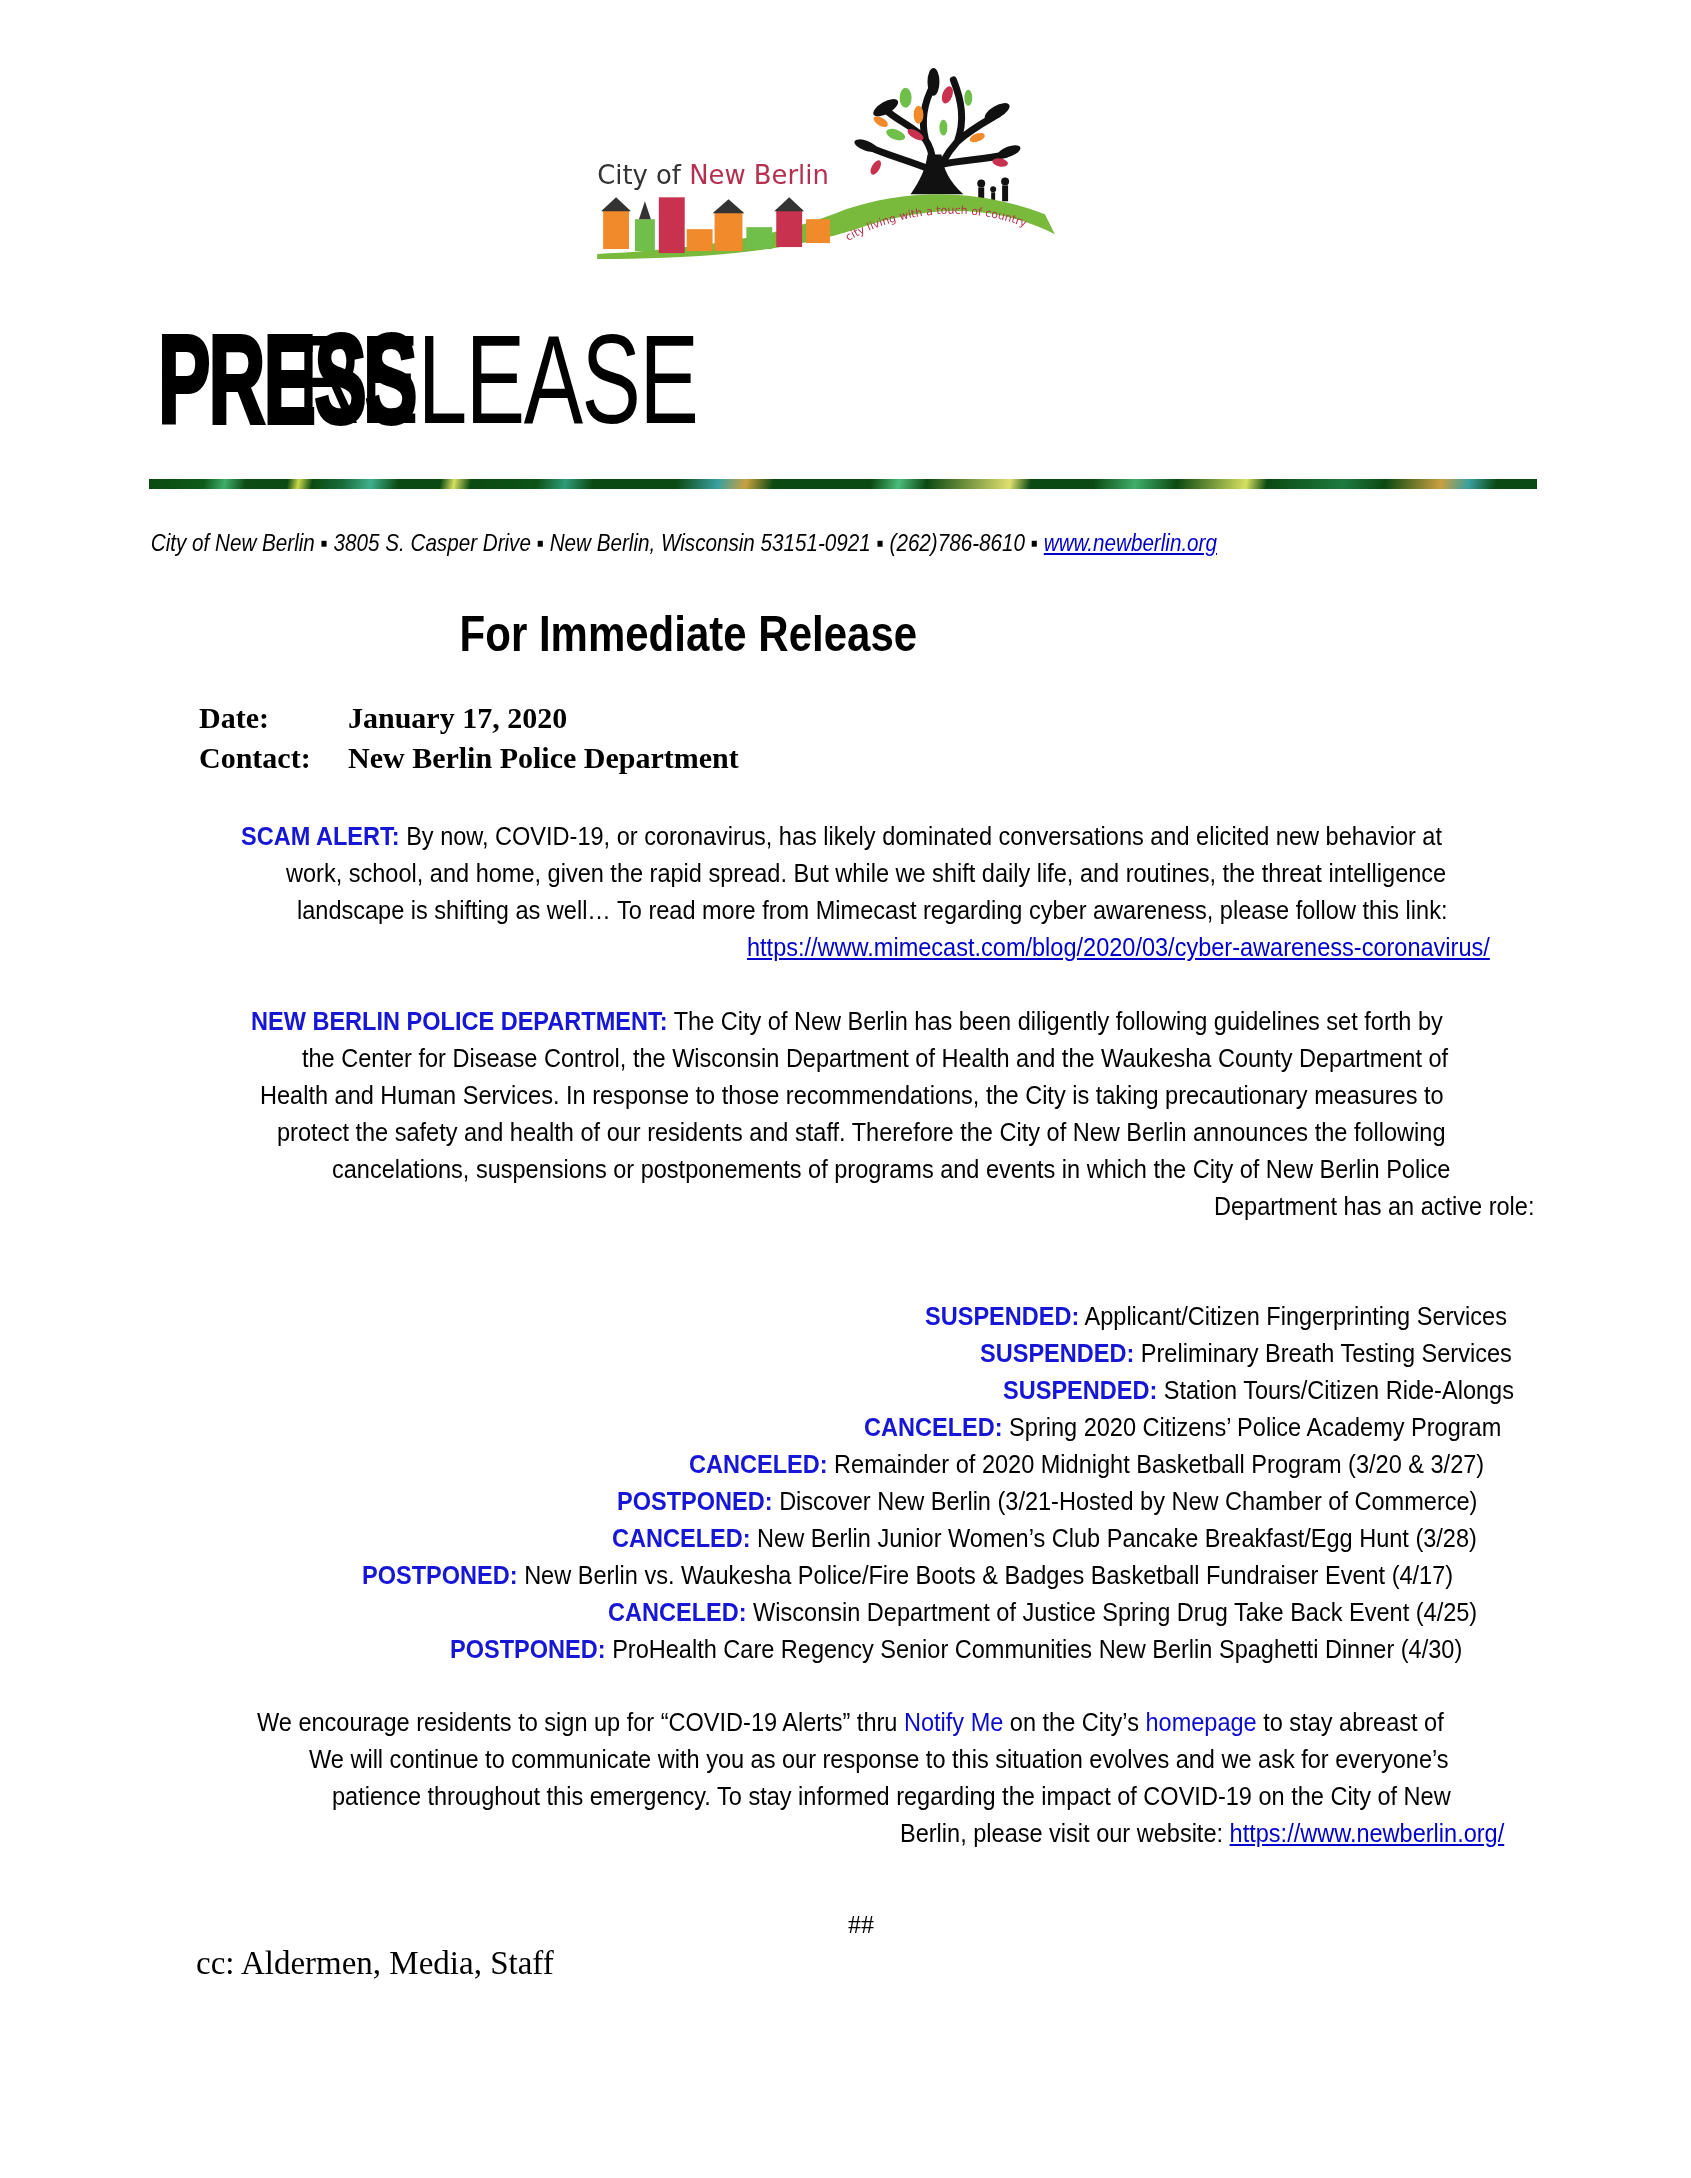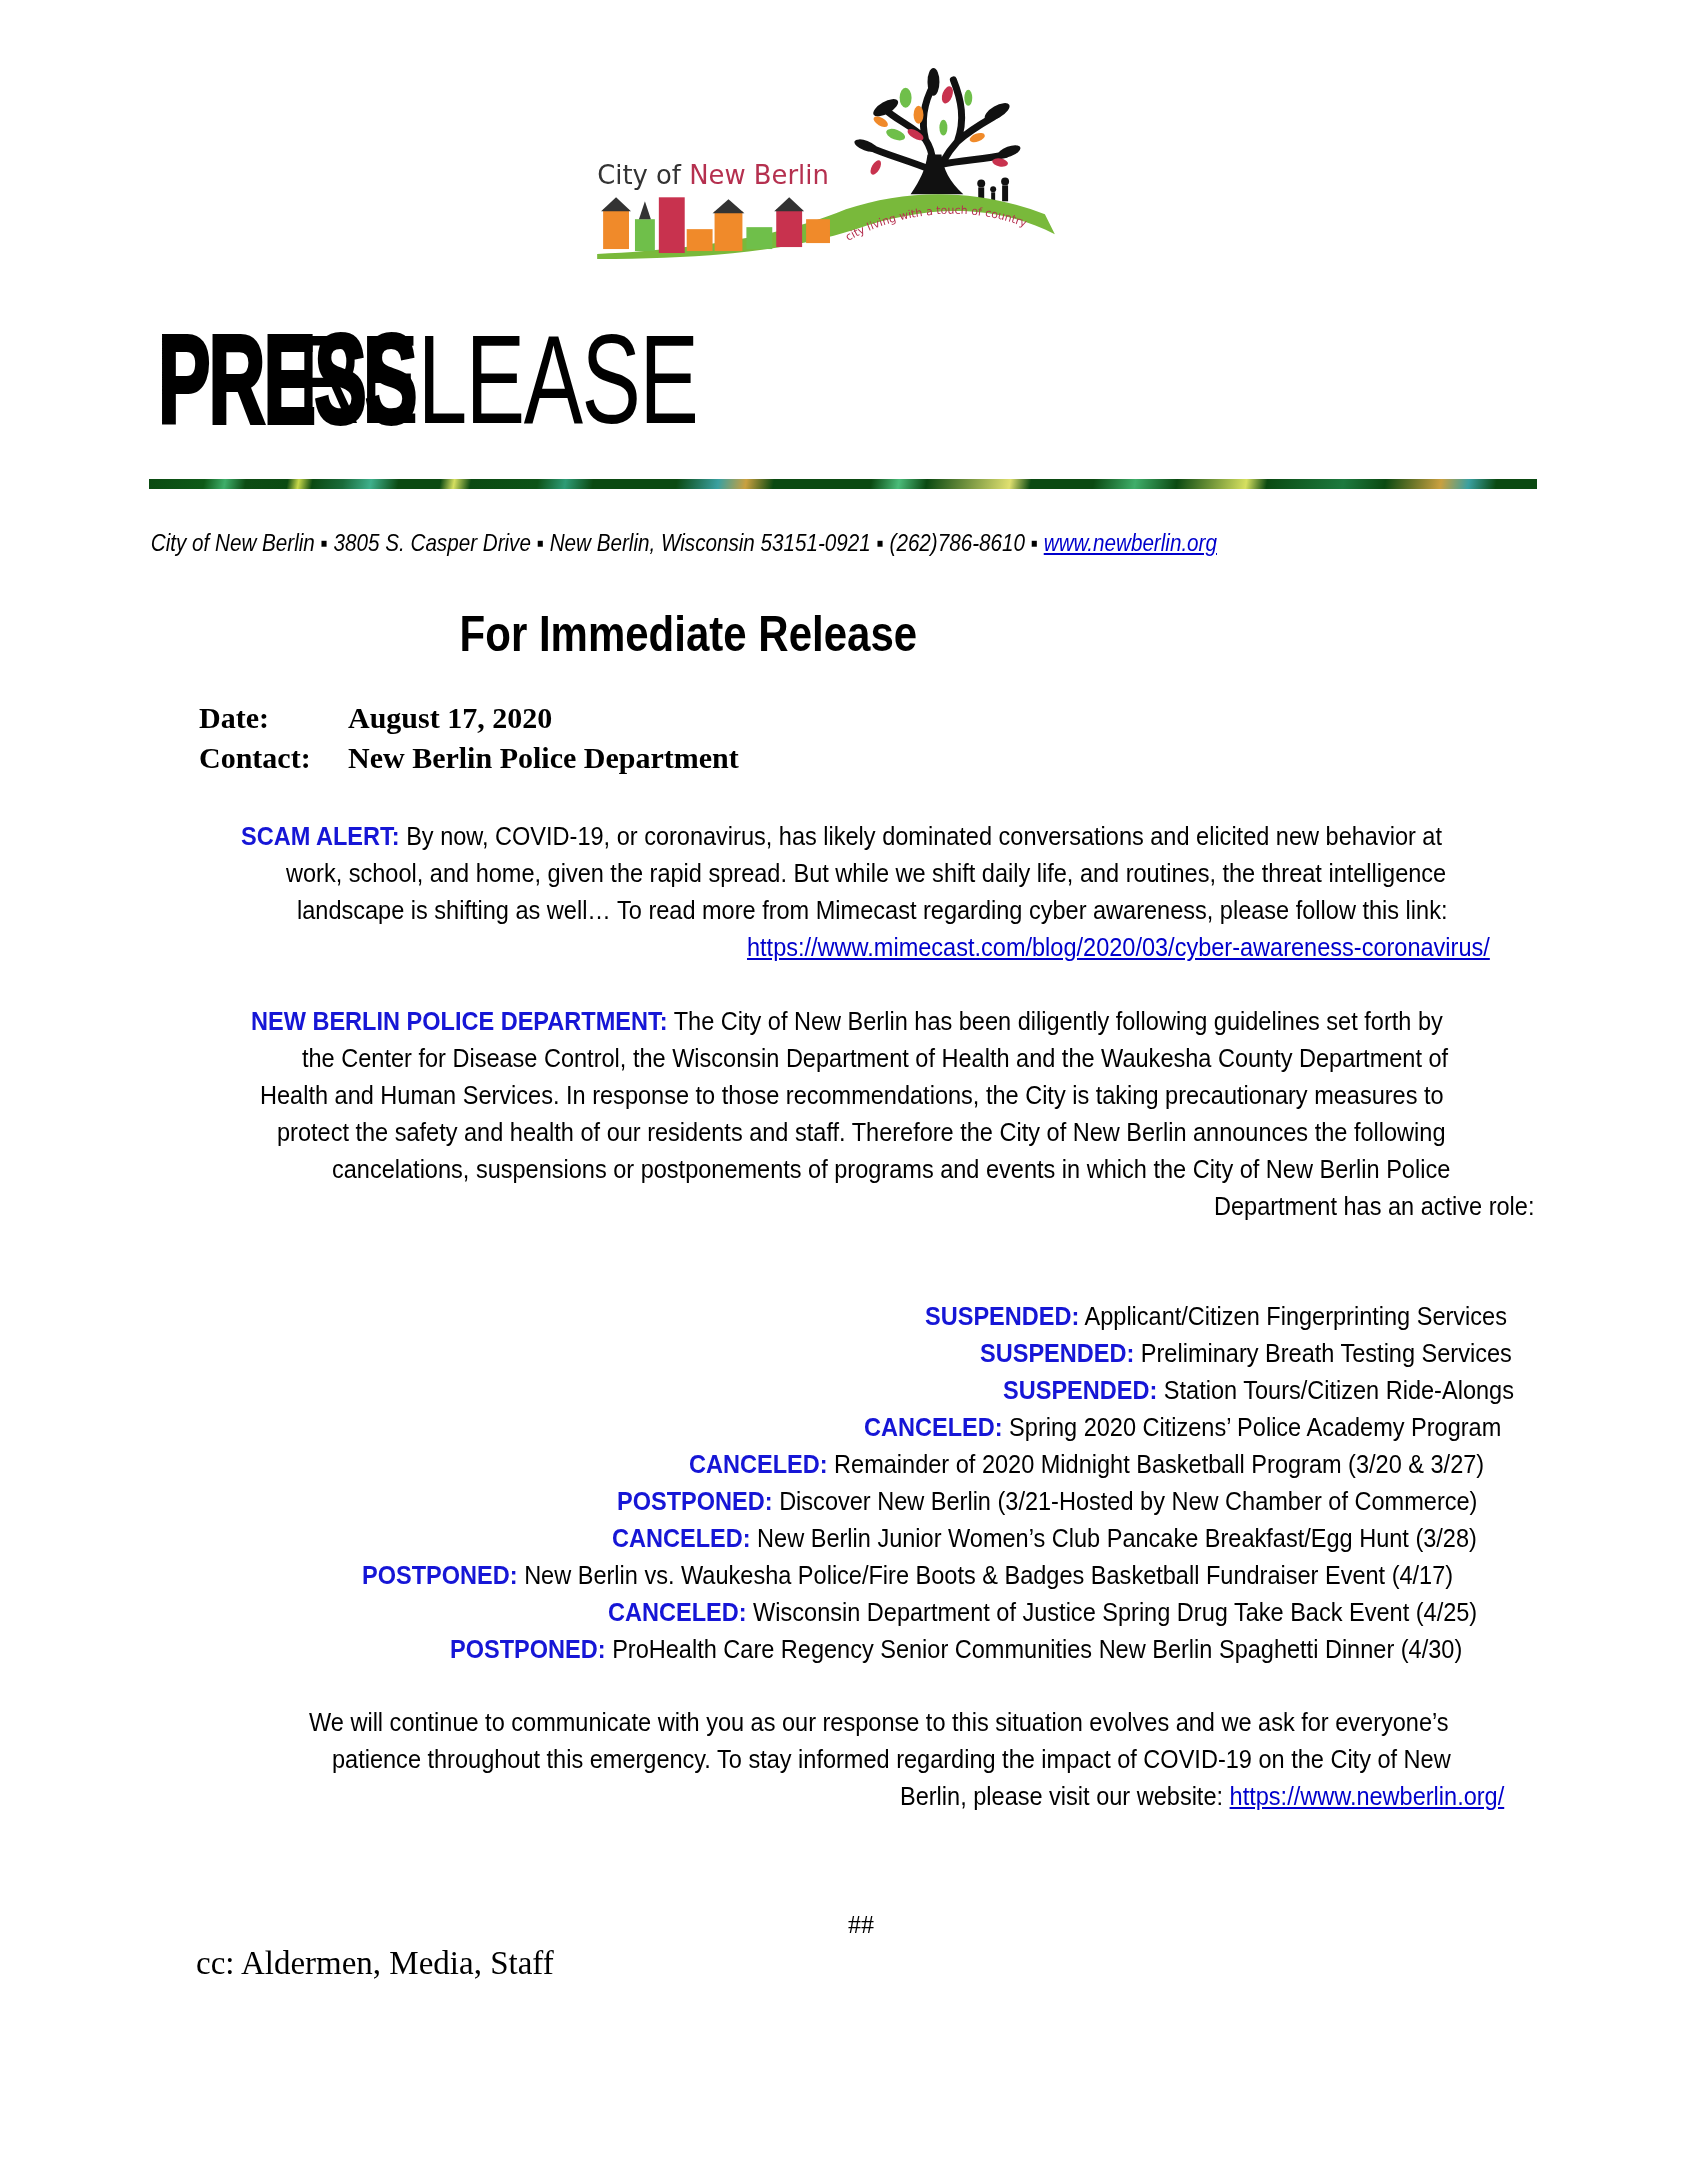--- a/index.html
+++ b/index.html
@@ -126,21 +126,21 @@
 <div id="address" class="abs">
   <span class="addr-text"><span>City of New Berlin ▪ 3805 S. Casper Drive ▪ New Berlin, Wisconsin 53151-0921 ▪ (262)786-8610 ▪ </span><a>www.newberlin.org</a></span>
 </div>
 
 <div id="imm" class="abs">
   <span>For Immediate Release</span>
 </div>
 
 <div id="meta-date" class="abs meta">
   <span class="lbl">Date:</span>
-  <span class="val">August 17, 2020</span>
+  <span class="val">January 17, 2020</span>
 </div>
 <div id="meta-contact" class="abs meta">
   <span class="lbl">Contact:</span>
   <span class="val">New Berlin Police Department</span>
 </div>
 
 <div id="sec-scam" class="abs body">
   <span class="line"><span class="sq" style="transform:scaleX(0.905)"><span class="blue">SCAM ALERT:</span><span>  By now, COVID-19, or coronavirus, has likely dominated conversations and elicited new behavior at</span></span></span>
   <span class="line"><span class="sq" style="transform:scaleX(0.905)">work, school, and home, given the rapid spread.  But while we shift daily life, and routines, the threat intelligence</span></span>
   <span class="line"><span class="sq" style="transform:scaleX(0.905)">landscape is shifting as well…  To read more from Mimecast regarding cyber awareness, please follow this link:</span></span>
@@ -163,20 +163,21 @@
   <span class="line"><span class="sq" style="transform:scaleX(0.905)"><span class="blue">CANCELED:</span><span>  Spring 2020 Citizens’ Police Academy Program</span></span></span>
   <span class="line"><span class="sq" style="transform:scaleX(0.905)"><span class="blue">CANCELED:</span><span>  Remainder of 2020 Midnight Basketball Program (3/20 &amp; 3/27)</span></span></span>
   <span class="line"><span class="sq" style="transform:scaleX(0.905)"><span class="blue">POSTPONED:</span><span>  Discover New Berlin (3/21-Hosted by New Chamber of Commerce)</span></span></span>
   <span class="line"><span class="sq" style="transform:scaleX(0.905)"><span class="blue">CANCELED:</span><span>  New Berlin Junior Women’s Club Pancake Breakfast/Egg Hunt (3/28)</span></span></span>
   <span class="line"><span class="sq" style="transform:scaleX(0.905)"><span class="blue">POSTPONED:</span><span>  New Berlin vs. Waukesha Police/Fire Boots &amp; Badges Basketball Fundraiser Event (4/17)</span></span></span>
   <span class="line"><span class="sq" style="transform:scaleX(0.905)"><span class="blue">CANCELED:</span><span>  Wisconsin Department of Justice Spring Drug Take Back Event (4/25)</span></span></span>
   <span class="line"><span class="sq" style="transform:scaleX(0.905)"><span class="blue">POSTPONED:</span><span>  ProHealth Care Regency Senior Communities New Berlin Spaghetti Dinner (4/30)</span></span></span>
 </div>
 
 <div id="sec-encourage" class="abs body">
+  <span class="line"><span class="sq" style="transform:scaleX(0.905)"><span>We encourage residents to sign up for “COVID-19 Alerts” thru </span><a class="bluelink">Notify Me</a><span> on the City’s </span><a class="bluelink">homepage</a><span> to stay abreast of</span></span></span>
   <span class="line"><span class="sq" style="transform:scaleX(0.905)">We will continue to communicate with you as our response to this situation evolves and we ask for everyone’s</span></span>
   <span class="line"><span class="sq" style="transform:scaleX(0.905)">patience throughout this emergency. To stay informed regarding the impact of COVID-19 on the City of New</span></span>
   <span class="line"><span class="sq" style="transform:scaleX(0.905)"><span>Berlin, please visit our website:  </span><a class="link">https://www.newberlin.org/</a></span></span>
 </div>
 
 <div id="endmark" class="abs">##</div>
 <div id="cc" class="abs">cc:  Aldermen, Media, Staff</div>
 
 
 </body></html>

